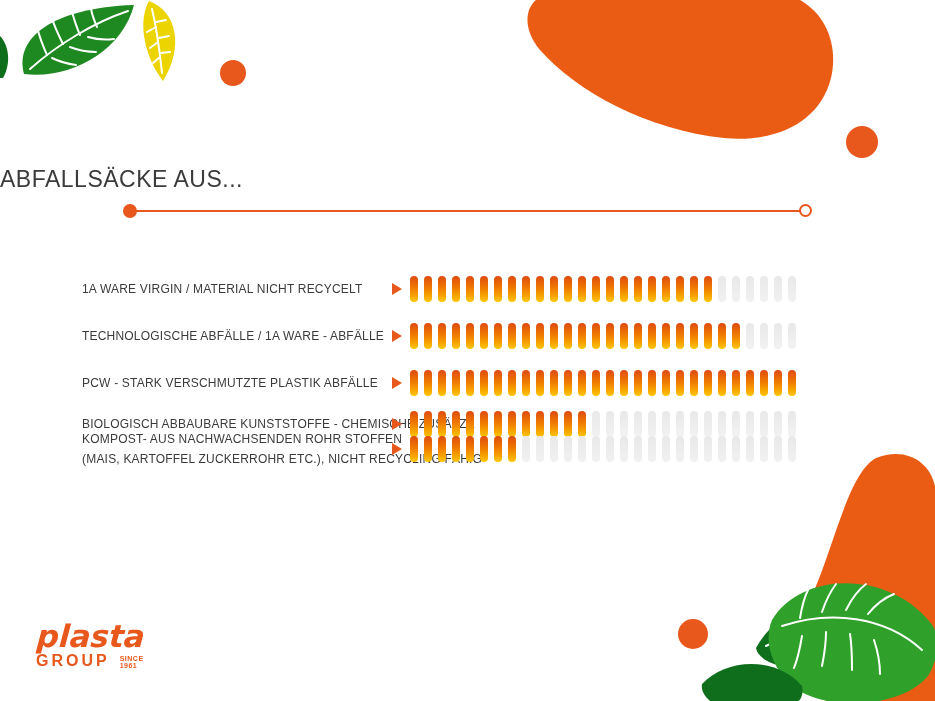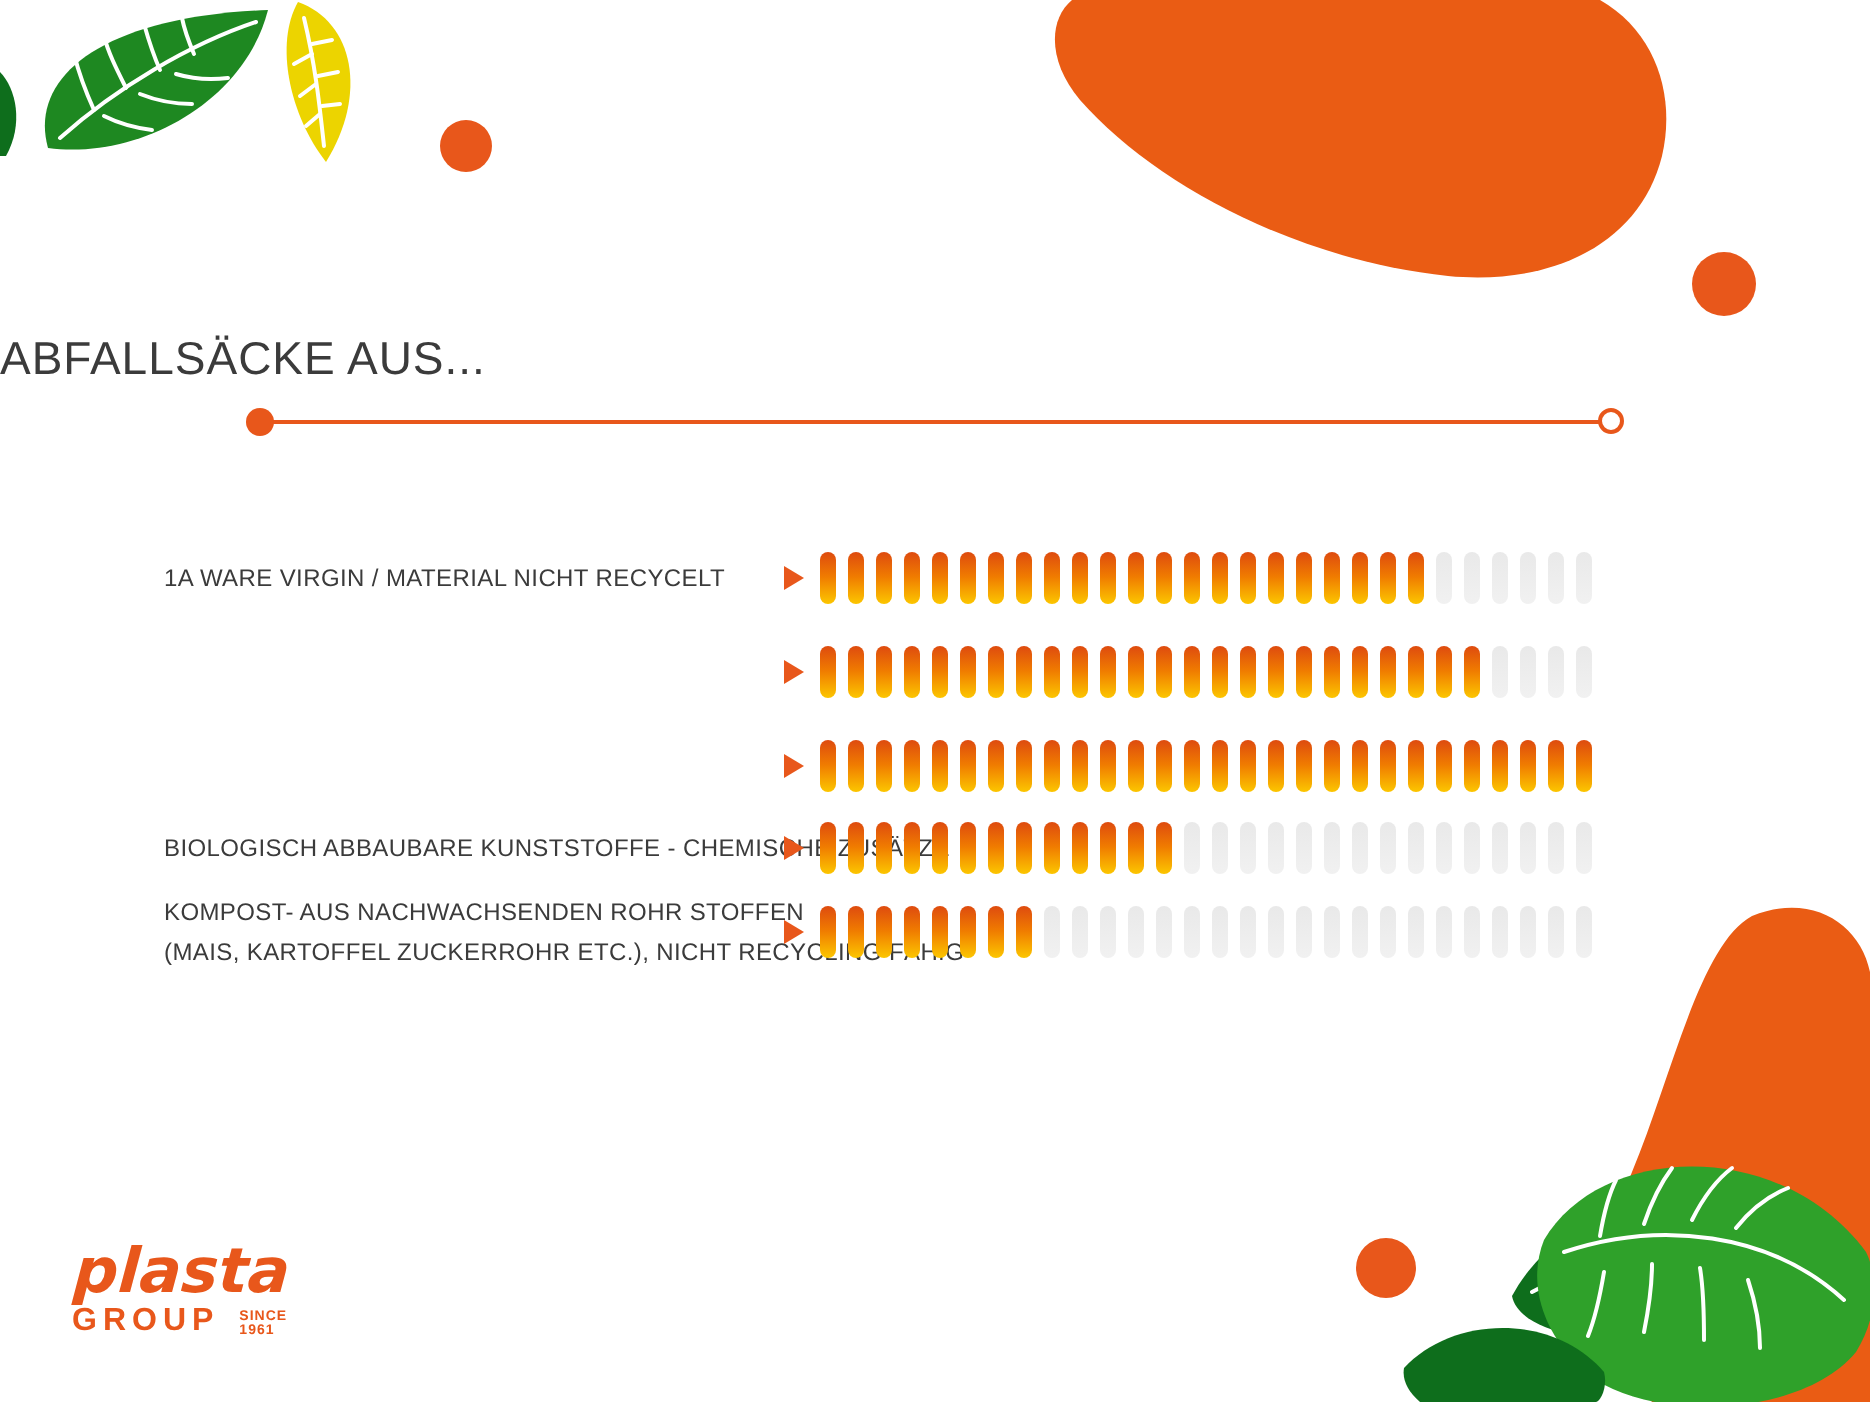--- a/index.html
+++ b/index.html
@@ -19,21 +19,21 @@
   }
   .divider{position:absolute; top:210px; left:131px; width:671px; height:2px; background:var(--orange);}
   .dot-left{position:absolute; left:-8px; top:-6px; width:14px; height:14px; border-radius:50%; background:var(--orange);}
   .dot-right{position:absolute; right:-10px; top:-6px; width:9px; height:9px; border-radius:50%; background:#fff; border:2.5px solid var(--orange);}
   .chart{position:absolute; left:0; top:0; width:935px; height:701px;}
   .row{position:absolute; left:0; width:935px; height:52px;}
   .row:nth-of-type(1){top:263px}
   .row:nth-of-type(2){top:310px}
   .row:nth-of-type(3){top:357px}
   .row:nth-of-type(4){top:398px}
-  .row:nth-of-type(5){top:440px}
+  .row:nth-of-type(5){top:423px}
   .row-label{
     position:absolute; left:58px; width:324px; top:50%; transform:translateY(-50%);
     text-align:left; font-size:12px; line-height:20px; letter-spacing:.2px; color:var(--text);
     white-space:nowrap;
     margin-left:24px;
   }
   .arrow{
     position:absolute; left:392px; top:50%; transform:translateY(-50%);
     width:0; height:0; border-top:6px solid transparent; border-bottom:6px solid transparent;
     border-left:10px solid var(--orange);
@@ -160,55 +160,59 @@
           <span class="pill empty"></span>
           <span class="pill empty"></span>
           <span class="pill empty"></span>
           <span class="pill empty"></span>
           <span class="pill empty"></span>
         </div>
     </div>
 
     <div class="row">
       <div class="row-label">
-        </div>
-      <span class="arrow"></span>
-      <div class="pill-track">
-          <span class="pill filled"></span>
-          <span class="pill filled"></span>
-          <span class="pill filled"></span>
-          <span class="pill filled"></span>
-          <span class="pill filled"></span>
-          <span class="pill filled"></span>
-          <span class="pill filled"></span>
-          <span class="pill filled"></span>
-          <span class="pill filled"></span>
-          <span class="pill filled"></span>
-          <span class="pill filled"></span>
-          <span class="pill filled"></span>
-          <span class="pill filled"></span>
-          <span class="pill filled"></span>
-          <span class="pill filled"></span>
-          <span class="pill filled"></span>
-          <span class="pill filled"></span>
-          <span class="pill filled"></span>
-          <span class="pill filled"></span>
-          <span class="pill filled"></span>
-          <span class="pill filled"></span>
-          <span class="pill filled"></span>
-          <span class="pill filled"></span>
-          <span class="pill filled"></span>
-          <span class="pill empty"></span>
-          <span class="pill empty"></span>
-          <span class="pill empty"></span>
-          <span class="pill empty"></span>
-        </div>
-    </div>
-
-    <div class="row">
+          <div>TECHNOLOGISCHE ABFÄLLE / 1A WARE - ABFÄLLE</div>
+        </div>
+      <span class="arrow"></span>
+      <div class="pill-track">
+          <span class="pill filled"></span>
+          <span class="pill filled"></span>
+          <span class="pill filled"></span>
+          <span class="pill filled"></span>
+          <span class="pill filled"></span>
+          <span class="pill filled"></span>
+          <span class="pill filled"></span>
+          <span class="pill filled"></span>
+          <span class="pill filled"></span>
+          <span class="pill filled"></span>
+          <span class="pill filled"></span>
+          <span class="pill filled"></span>
+          <span class="pill filled"></span>
+          <span class="pill filled"></span>
+          <span class="pill filled"></span>
+          <span class="pill filled"></span>
+          <span class="pill filled"></span>
+          <span class="pill filled"></span>
+          <span class="pill filled"></span>
+          <span class="pill filled"></span>
+          <span class="pill filled"></span>
+          <span class="pill filled"></span>
+          <span class="pill filled"></span>
+          <span class="pill filled"></span>
+          <span class="pill empty"></span>
+          <span class="pill empty"></span>
+          <span class="pill empty"></span>
+          <span class="pill empty"></span>
+        </div>
+    </div>
+
+    <div class="row">
+      <div class="row-label">
+          <div>PCW - STARK VERSCHMUTZTE PLASTIK ABFÄLLE</div>
+        </div>
       <span class="arrow"></span>
       <div class="pill-track">
           <span class="pill filled"></span>
           <span class="pill filled"></span>
           <span class="pill filled"></span>
           <span class="pill filled"></span>
           <span class="pill filled"></span>
           <span class="pill filled"></span>
           <span class="pill filled"></span>
           <span class="pill filled"></span>

